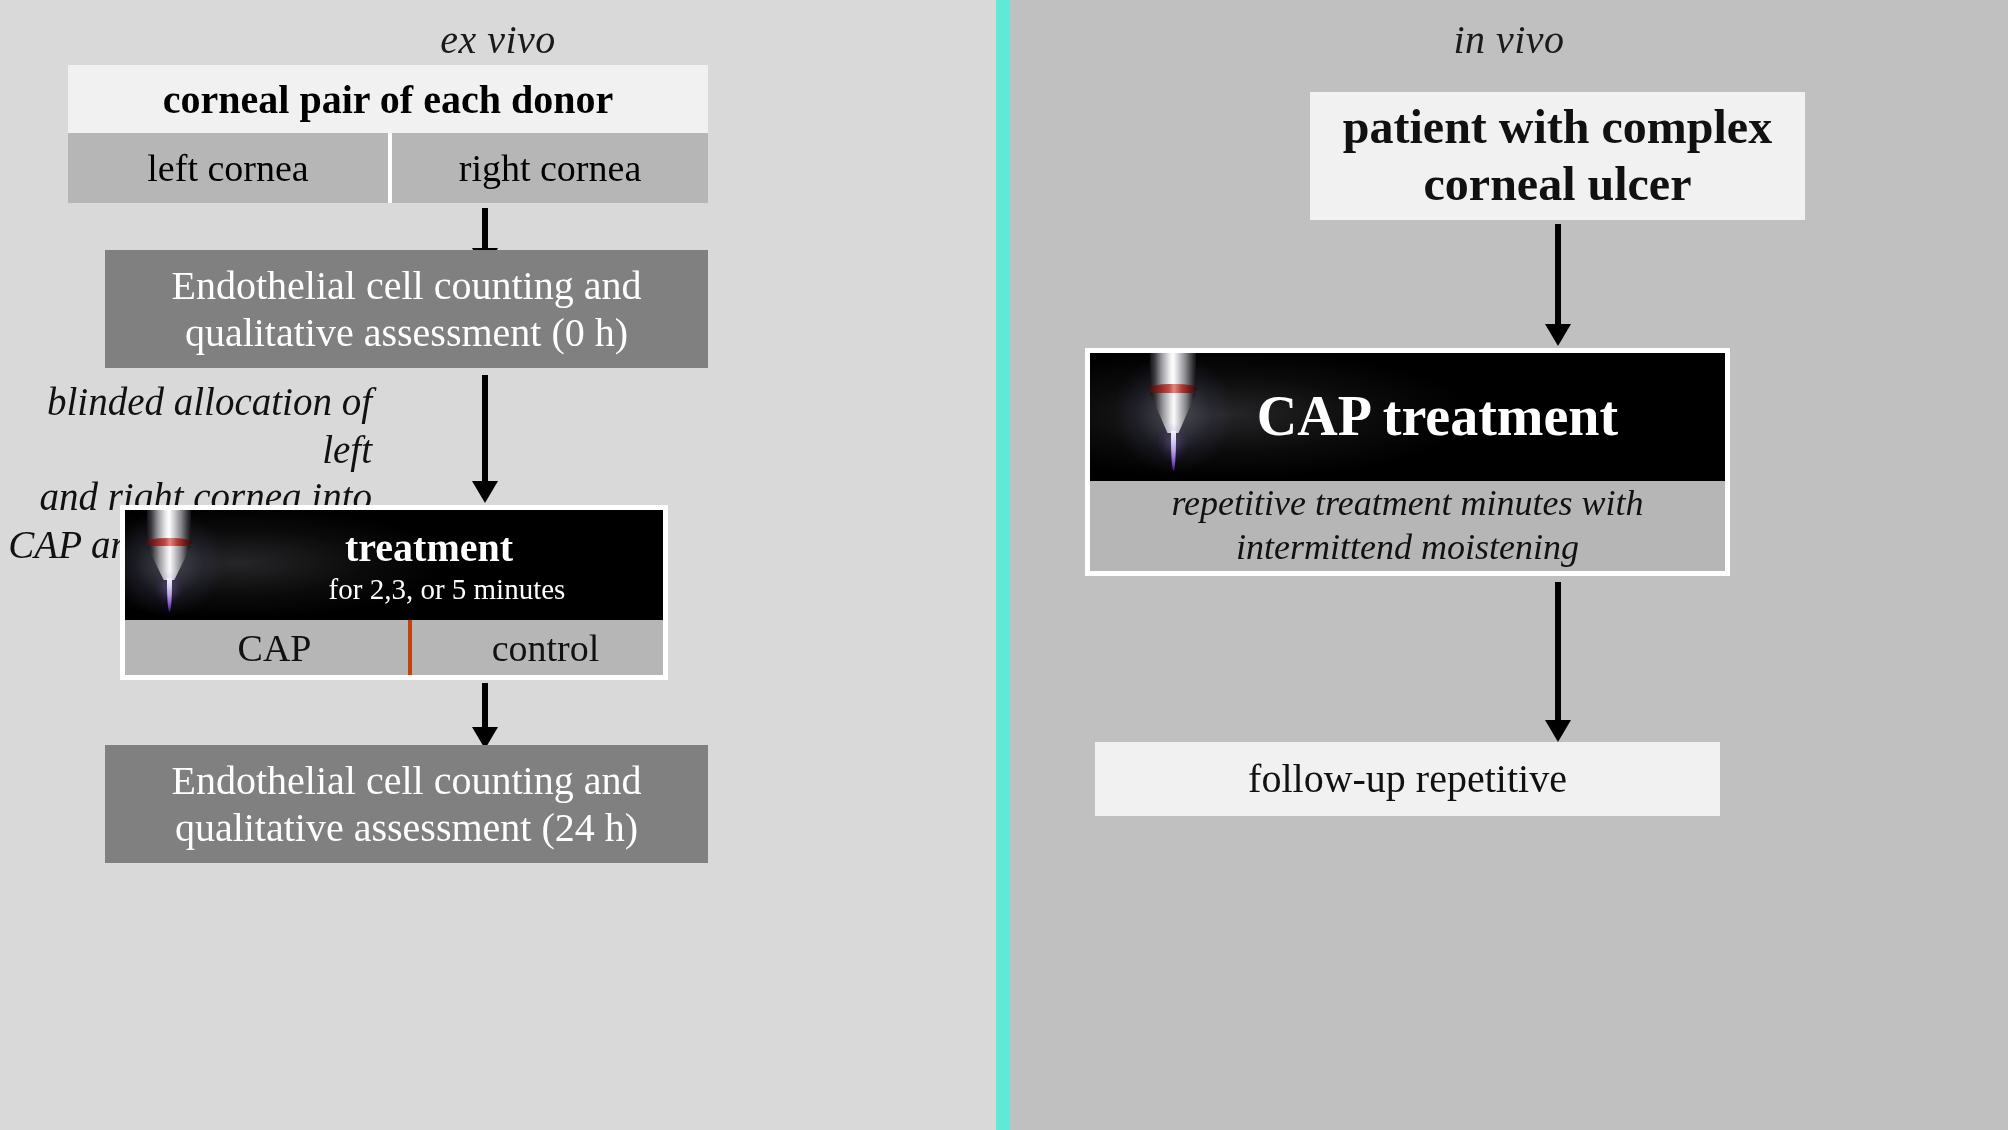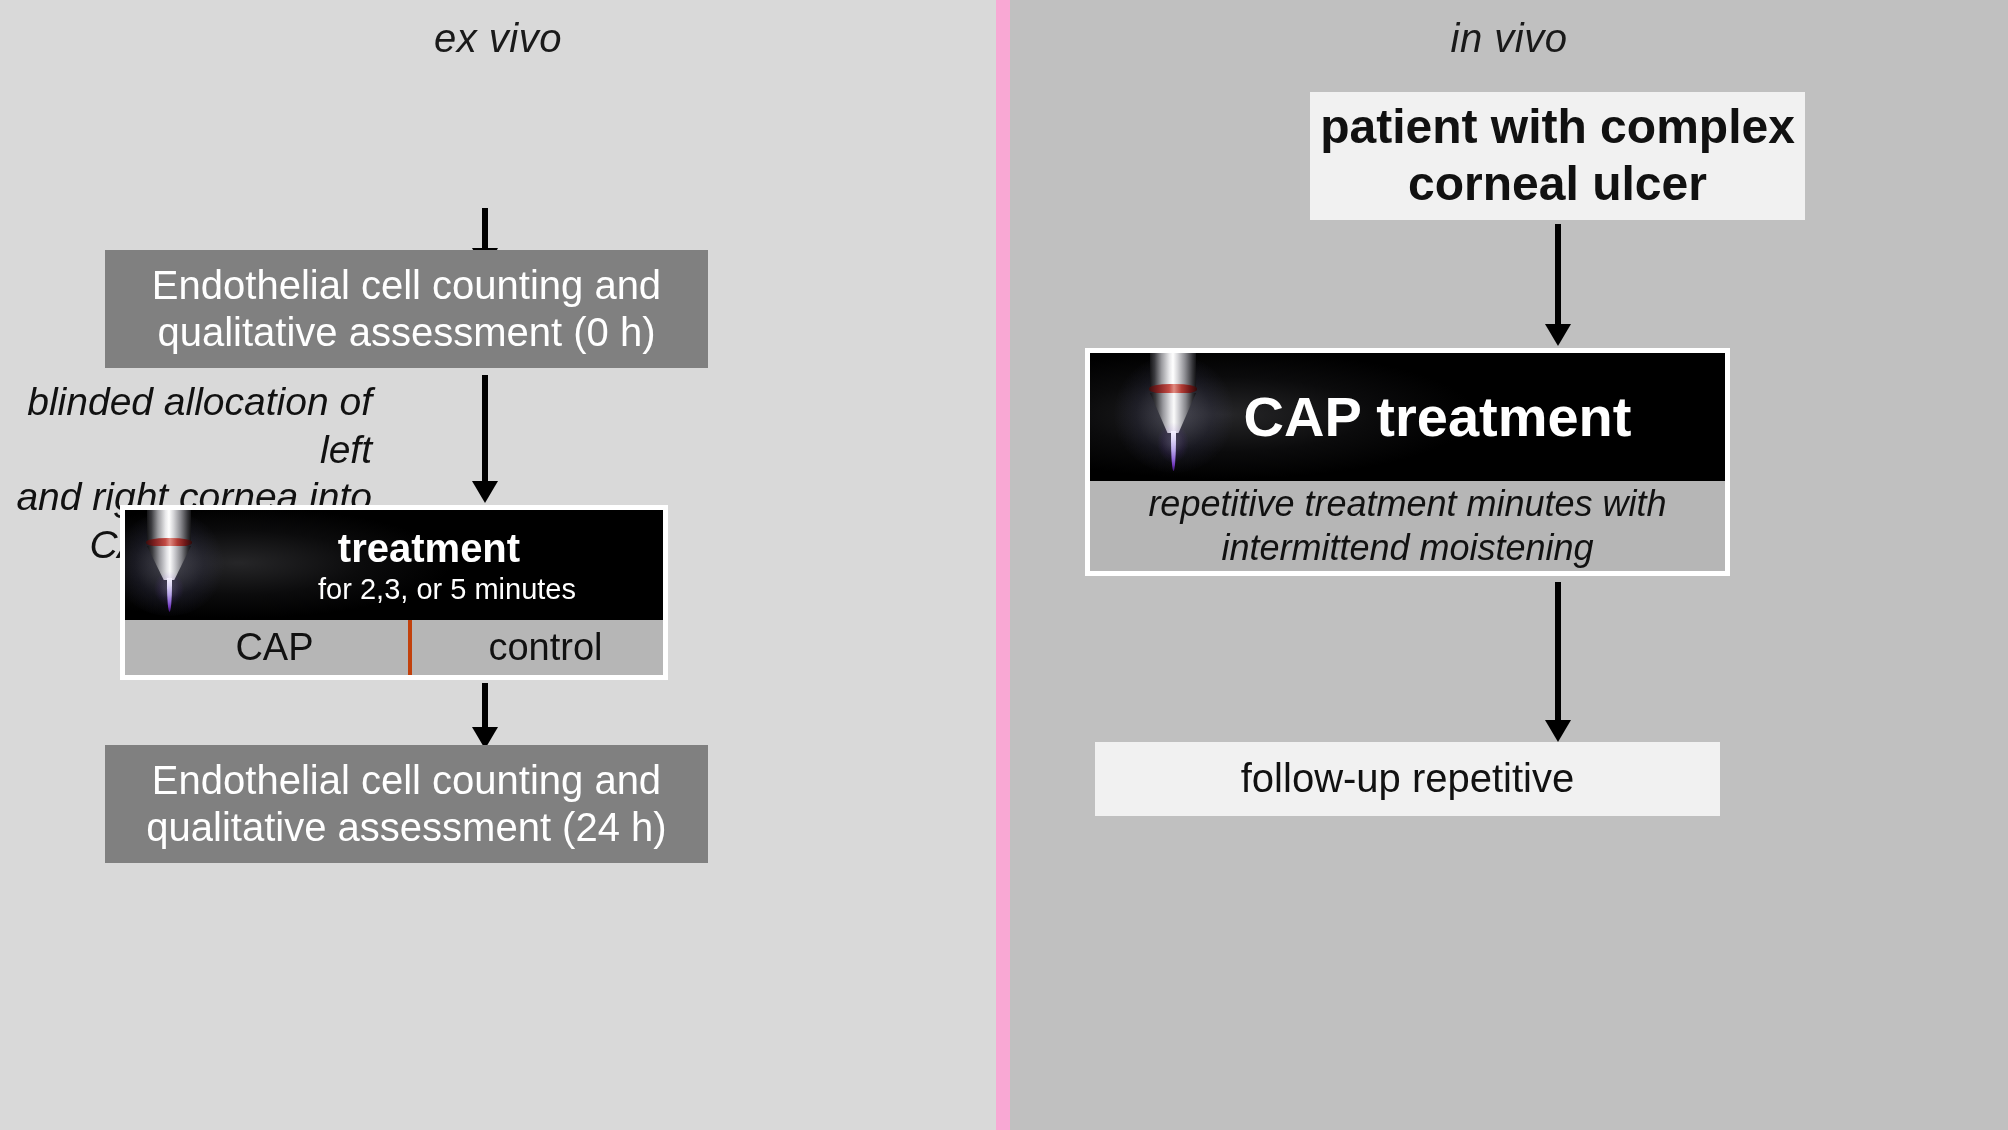--- a/index.html
+++ b/index.html
@@ -7,22 +7,23 @@
     padding: 0;
     background: #ffffff;
   }
   body {
     font-family: "Liberation Sans", sans-serif;
   }
   #canvas {
     position: relative;
     width: 2008px;
     height: 1130px;
-    background: #f9a8d4;
+    background: #5eead4;
     overflow: hidden;
+    font-family: Liberation Serif, serif;
   }
 
   
   .panel {
     position: absolute;
     top: 0;
     height: 1130px;
   }
   #panel-exvivo {
     left: 0;
@@ -239,20 +240,27 @@
 </style>
 </head>
 <body>
 
 <div id="canvas">
 
   <div class="panel" id="panel-exvivo">
 
     <div class="panel-title">ex vivo</div>
 
+    <div class="split-wrap" style="left:68px; top:65px; width:640px;">
+      <div class="split-head box-light" style="height:68px; font-size:40px;">corneal pair of each donor</div>
+      <div class="split-row" style="height:70px;">
+        <div class="split-cell box-mid" style="font-size:38px;">left cornea</div>
+        <div class="split-cell box-mid" style="font-size:38px;">right cornea</div>
+      </div>
+    </div>
 
     <div class="arrow" style="left:455px; top:208px; width:60px; height:62px;">
       <div class="shaft" style="height:44px;"></div>
       <div class="head"></div>
     </div>
 
     <div class="box box-dark" style="left:105px; top:250px; width:603px; height:118px; font-size:40px; white-space:pre-line;">Endothelial cell counting and
 qualitative assessment (0 h)</div>
 
     <div class="arrow-note" style="left:8px; top:378px; width:364px; font-size:39px;">blinded allocation of left

